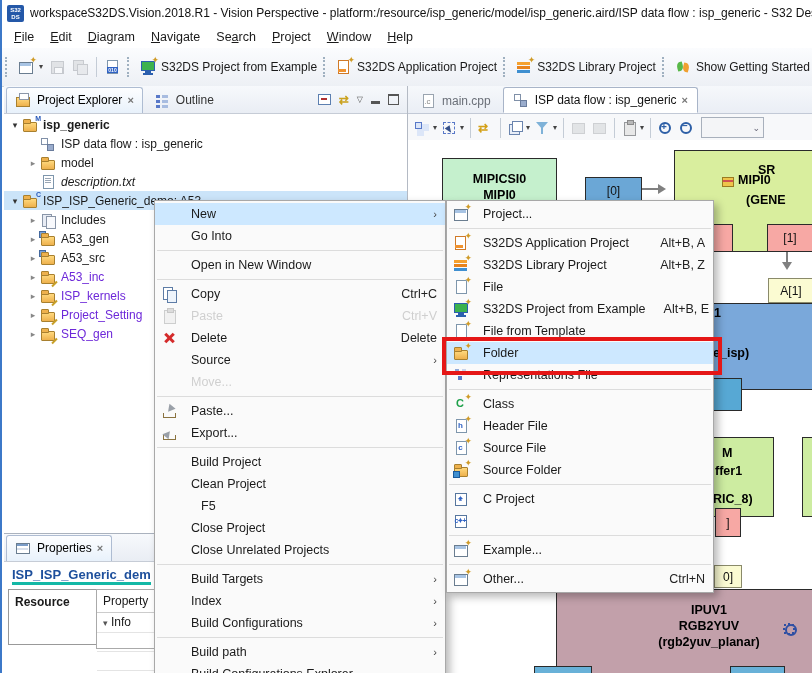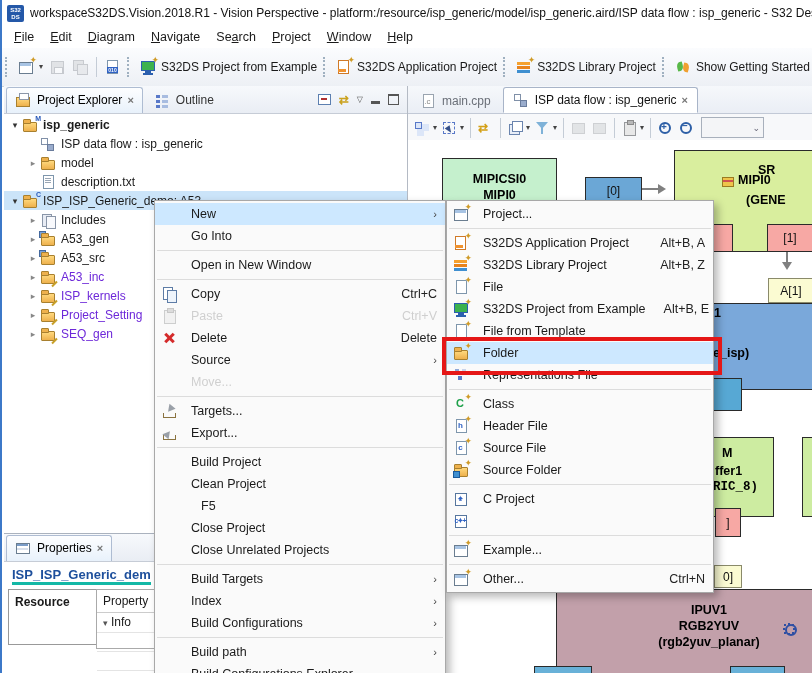--- a/index.html
+++ b/index.html
@@ -263,21 +263,21 @@
         <div class="trow" style="padding-left: 22px;">
           <span class="exp"></span>
           <span class="ic ic-diagram"></span>
           <span class="tlabel">ISP data flow : isp_generic</span>
         </div>
         <div class="trow" style="padding-left: 22px;">
           <span class="exp">▸</span>
           <span class="ic fold"></span>
           <span class="tlabel">model</span>
         </div>
-        <div class="trow" style="padding-left: 22px;">
+        <div class="trow" style="padding-left: 22px; font-style: italic;">
           <span class="exp"></span>
           <span class="ic ic-textfile"></span>
           <span class="tlabel">description.txt</span>
         </div>
         <div class="trow sel" style="padding-left: 4px;">
           <span class="exp open">▾</span>
           <span class="ic fold">
             <i class="mini">C</i>
           </span>
           <span class="tlabel">ISP_ISP_Generic_demo: A53</span>
@@ -435,21 +435,21 @@
         <div class="arrowv" style="left: 378px; top: 112px; height: 16px;"></div>
         <div class="portlbl" style="left: 360px; top: 138px; width: 46px; height: 25px; background: rgb(251, 251, 210); border: 1px solid rgb(138, 138, 106);">A[1]</div>
         <div class="portlbl" style="left: 284px; top: 142px; width: 22px; height: 21px; background: rgb(251, 251, 210); border: 1px solid rgb(138, 138, 106);"></div>
         <div class="blk" style="left: 270px; top: 163px; width: 240px; height: 87px; background: rgb(122, 168, 218);"></div>
         <div class="freetext b" style="left: 306px; top: 166px;">1</div>
         <div class="freetext b" style="left: 305px; top: 206px;">e_isp)</div>
         <div class="portlbl" style="left: 302px; top: 238px; width: 32px; height: 33px; background: rgb(87, 168, 212); border: 1px solid rgb(42, 42, 42);"></div>
         <div class="blk" style="left: 240px; top: 297px; width: 126px; height: 80px; background: rgb(205, 236, 161);"></div>
         <div class="freetext b" style="left: 314px; top: 306px;">M</div>
         <div class="freetext b" style="left: 307px; top: 324px;">ffer1</div>
-        <div class="freetext b" style="left: 305px; top: 340px; font-family: Liberation Mono, monospace;">RIC_8)</div>
+        <div class="freetext b" style="left: 305px; top: 352px;">RIC_8)</div>
         <div class="blk" style="left: 394px; top: 297px; width: 60px; height: 80px; background: rgb(205, 236, 161);"></div>
         <div class="portlbl" style="left: 307px; top: 368px; width: 26px; height: 29px; background: rgb(247, 168, 164); border: 1px solid rgb(42, 42, 42);">]</div>
         <div class="portlbl" style="left: 306px; top: 425px; width: 28px; height: 23px; background: rgb(251, 251, 210); border: 1px solid rgb(138, 138, 106);">0]</div>
         <div class="portlbl" style="left: 80px; top: 434px; width: 57px; height: 19px; background: rgb(251, 251, 210); border: 1px solid rgb(138, 138, 106);"></div>
         <div class="blk" style="left: 148px; top: 449px; width: 340px; height: 90px; background: rgb(194, 160, 170);">
           <div class="bl-lines" style="top: 12px; left: 72px; right: auto; width: 160px;">
             <div>IPUV1</div>
             <div>RGB2YUV</div>
             <div>(rgb2yuv_planar)</div>
           </div>
@@ -506,21 +506,21 @@
       </div>
       <div class="mi dis">
         <span class="micon"></span>
         <span class="mlabel">Move...</span>
       </div>
       <div class="msep"></div>
       <div class="mi">
         <span class="micon">
           <span class="ic ic-import"></span>
         </span>
-        <span class="mlabel">Targets...</span>
+        <span class="mlabel">Paste...</span>
       </div>
       <div class="mi">
         <span class="micon">
           <span class="ic ic-export"></span>
         </span>
         <span class="mlabel">Export...</span>
       </div>
       <div class="msep"></div>
       <div class="mi">
         <span class="micon"></span>

